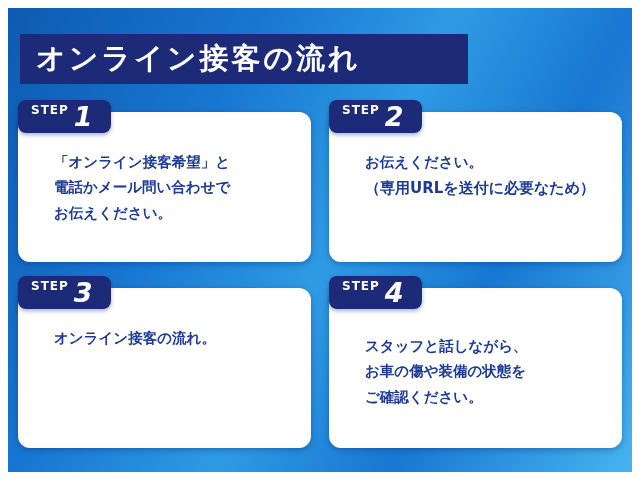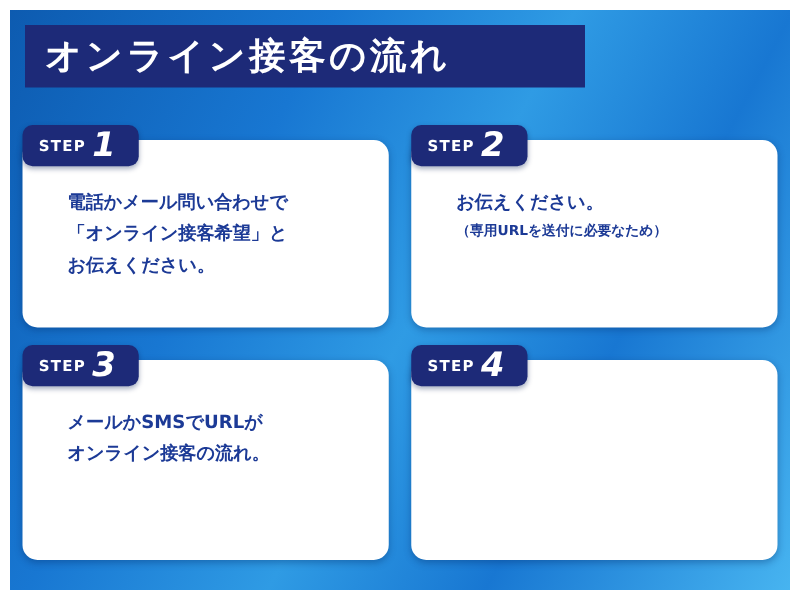--- a/index.html
+++ b/index.html
@@ -20,21 +20,21 @@
     top: 8px; left: 8px; right: 8px; bottom: 8px;
     background: linear-gradient(118deg,
       var(--bg-blue-1, #0d5bb0) 0%,
       var(--bg-blue-3, #1877d2) 30%,
       var(--bg-blue-2, #2f9be4) 52%,
       var(--bg-blue-3, #1877d2) 72%,
       var(--bg-blue-4, #47b4f0) 100%);
   }
   .banner {
     position: absolute;
-    top: 12px;
+    top: 26px;
     left: 12px;
     width: 448px;
     height: 50px;
     background: var(--navy, #1d2a78);
     display: flex;
     align-items: center;
     padding-left: 16px;
     box-sizing: border-box;
   }
   .banner h1 {
@@ -67,21 +67,21 @@
   .card.tall { min-height: 160px; }
   .badge {
     position: absolute;
     top: -12px;
     left: 0px;
     background: var(--navy, #1d2a78);
     color: #ffffff;
     border-radius: 8px;
     padding: 3px 16px 3px 13px;
     display: flex;
-    align-items: center;
+    align-items: flex-start;
     gap: 5px;
     min-width: 58px;
     box-shadow: 0 2px 4px rgba(0, 30, 80, 0.35);
   }
   .badge-label {
     font-size: 12px;
     letter-spacing: 1px;
     font-weight: 600;
   }
   .badge-num {
@@ -102,43 +102,43 @@
     white-space: nowrap;
   }
   .note {
     margin: 6px 0 0 0;
     font-size: 11.5px;
     font-weight: 600;
     line-height: 1.5;
     white-space: nowrap;
   }
   .note:empty { display: none; }
-  .card.step2 .note { font-size: 11px; margin-top: 2px; }
+  .card.step2 .note { font-size: 15px; margin-top: 2px; }
   .card.step4 { padding-top: 46px; }
 </style>
 </head>
 <body>
 
 <div class="stage">
   <div class="frame">
 
     <div class="banner">
       <h1>オンライン接客の流れ</h1>
     </div>
 
     <div class="grid">
 
       <div class="card step1">
         <div class="badge">
           <span class="badge-label">STEP</span>
           <span class="badge-num">1</span>
         </div>
         <div class="card-body">
+          <p class="line">「オンライン接客希望」と</p>
           <p class="line">電話かメール問い合わせで</p>
-          <p class="line">「オンライン接客希望」と</p>
           <p class="line">お伝えください。</p>
 
         </div>
       </div>
 
       <div class="card step2">
         <div class="badge">
           <span class="badge-label">STEP</span>
           <span class="badge-num">2</span>
         </div>
@@ -147,27 +147,32 @@
           <p class="note">（専用URLを送付に必要なため）</p>
         </div>
       </div>
 
       <div class="card step3 tall">
         <div class="badge">
           <span class="badge-label">STEP</span>
           <span class="badge-num">3</span>
         </div>
         <div class="card-body">
-          <p class="line">メールかSMSでURLが</p>
           <p class="line">オンライン接客の流れ。</p>
         </div>
       </div>
 
       <div class="card step4 tall">
         <div class="badge">
           <span class="badge-label">STEP</span>
           <span class="badge-num">4</span>
         </div>
+        <div class="card-body">
+          <p class="line">スタッフと話しながら、</p>
+          <p class="line">お車の傷や装備の状態を</p>
+          <p class="line">ご確認ください。</p>
+
+        </div>
       </div>
 
     </div>
   </div>
 </div>
 
 </body></html>

